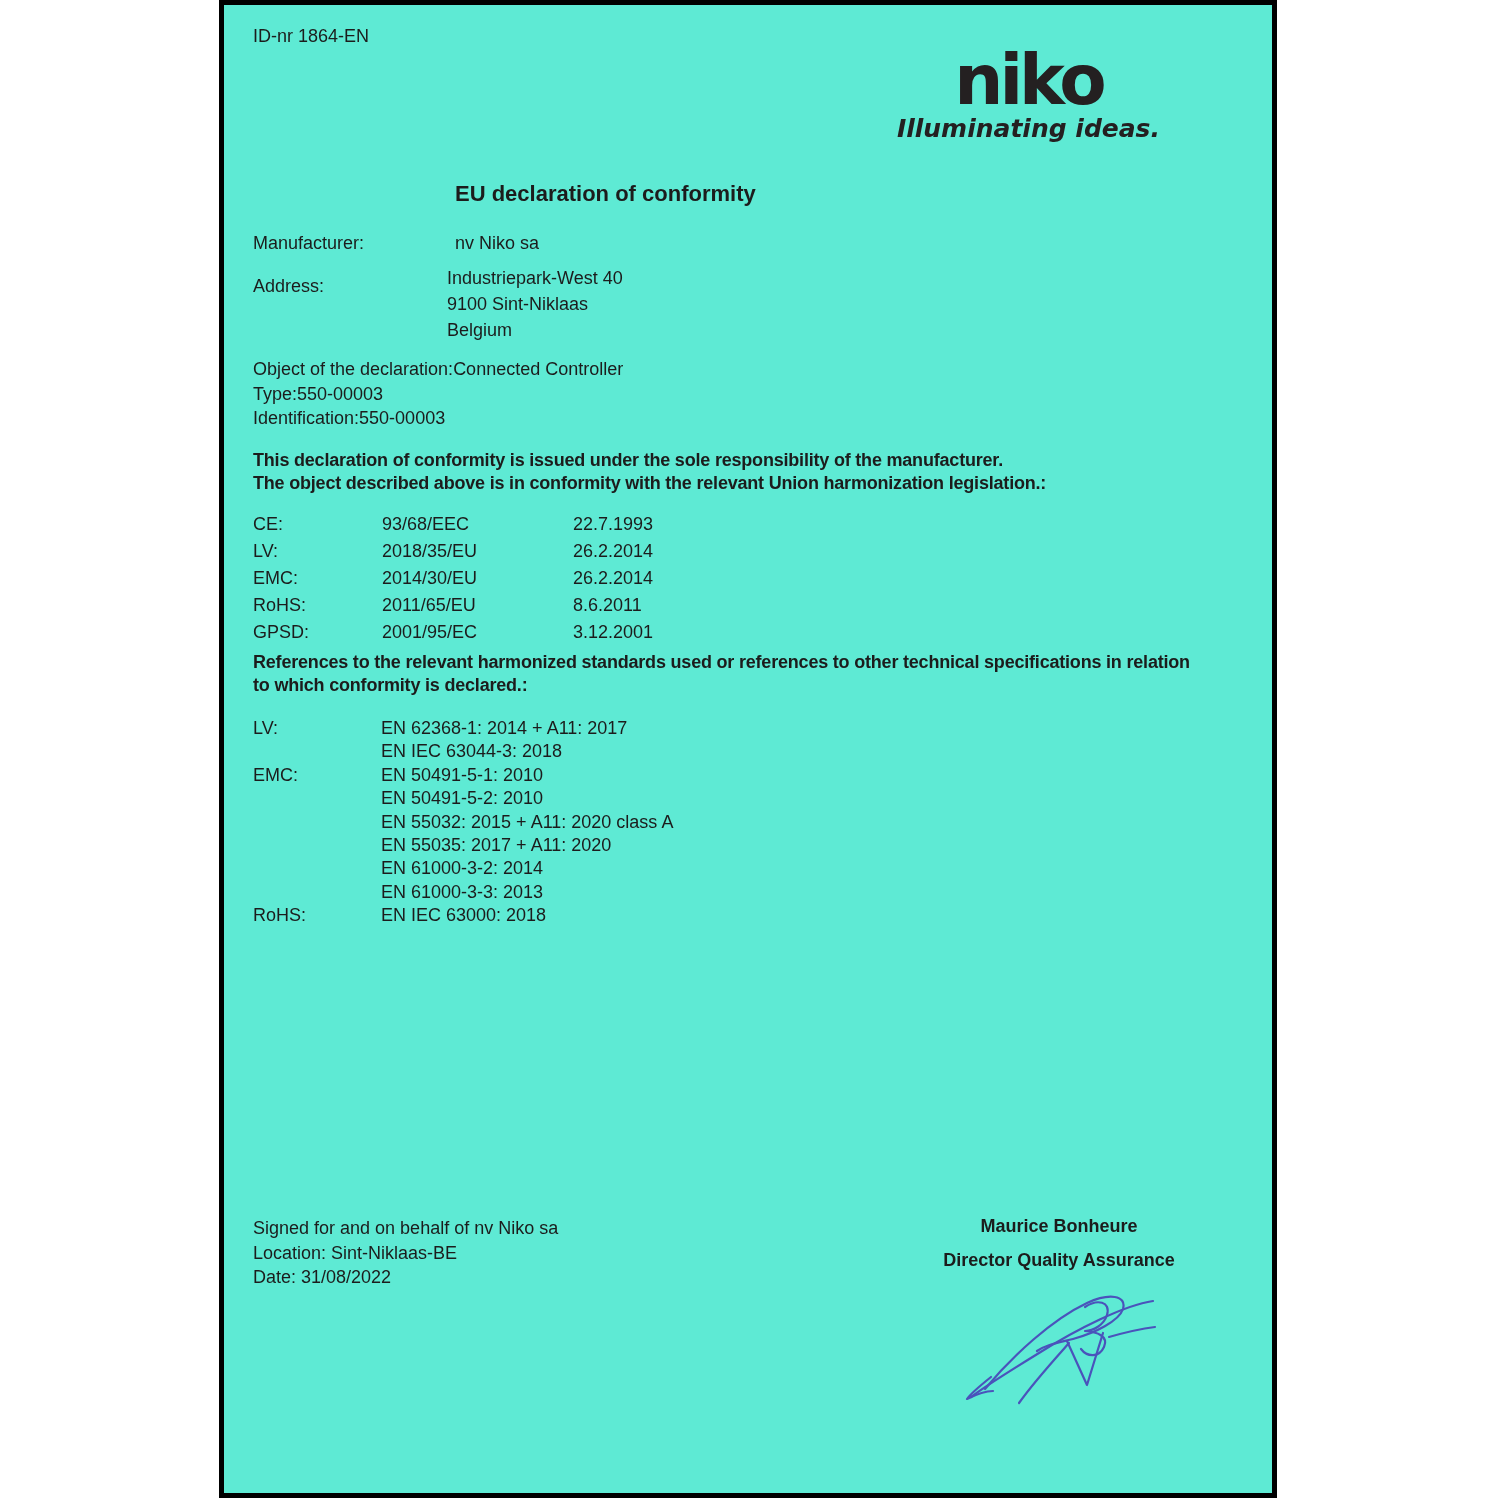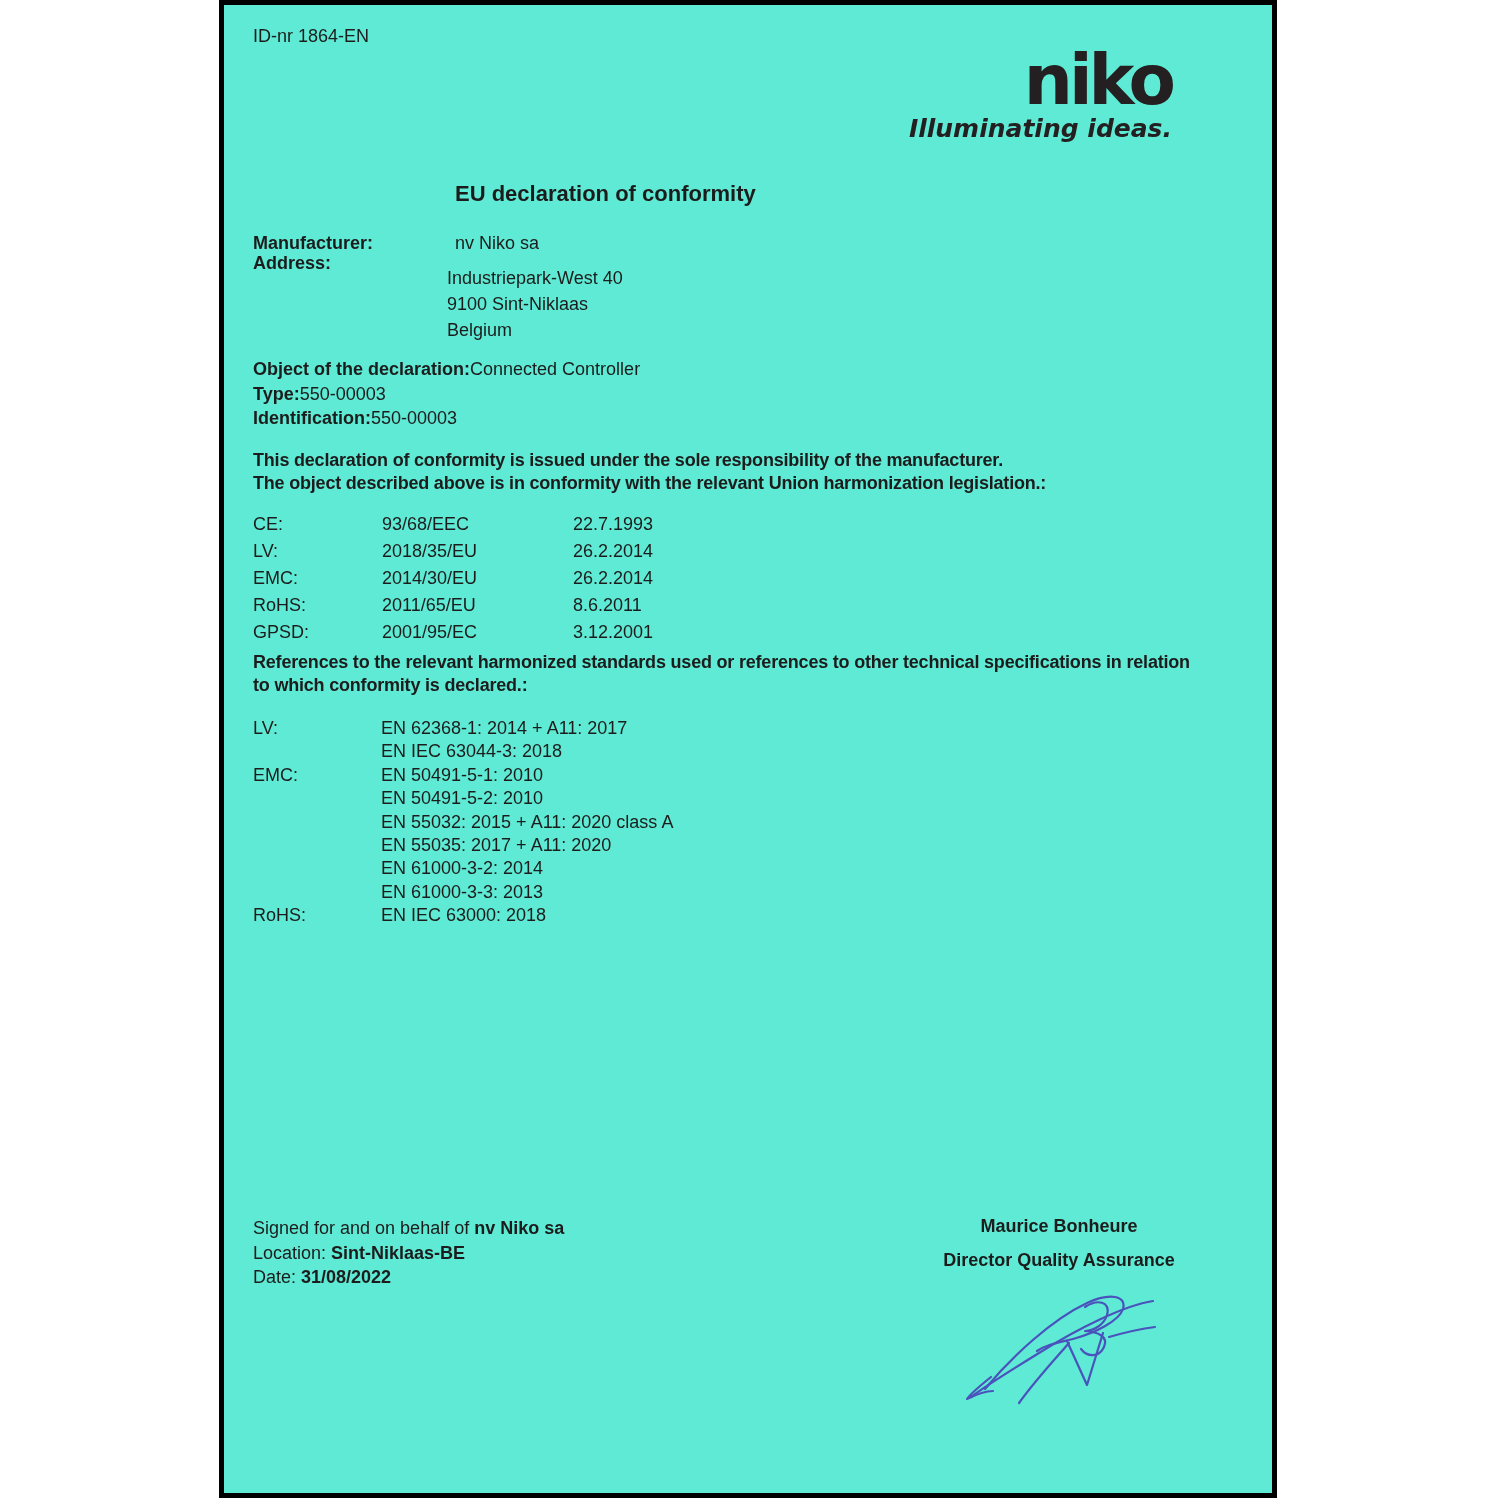--- a/index.html
+++ b/index.html
@@ -15,46 +15,46 @@
     position:absolute;
     left:219px; top:0;
     width:1058px; height:1498px;
     border:5px solid #000000;
     box-sizing:border-box;
     background:#5eead4;
   }
   .content{position:absolute; left:0; top:0; right:0; bottom:0;}
   .abs{position:absolute; white-space:nowrap;}
   .doc-id{left:29px; top:21px; font-size:17px;}
-  .logo{right:100px; top:44px; text-align:right;}
+  .logo{right:112px; top:44px; text-align:center;}
   .wordmark{
     font-family:"DejaVu Sans", sans-serif;
     font-weight:bold;
     font-size:69px;
     line-height:62px;
     letter-spacing:-4px;
     color:#242021;
   }
   .tagline{
     font-family:"DejaVu Sans", sans-serif;
     font-style:italic;
     font-weight:600;
     font-size:25px;
     line-height:26px;
     margin-top:5px;
     letter-spacing:0px;
     color:#242021;
   }
   .title{left:231px; top:176px; font-size:22px; font-weight:bold;}
   .fs{font-size:18px;}
-  .b{font-weight:bold;}
+  .b{font-weight:normal;}
   .lh26{line-height:26px;}
   .mfr-label{left:29px; top:228px;}
   .mfr-value{left:231px; top:228px;}
-  .addr-label{left:29px; top:248px;}
+  .addr-label{left:29px; top:271px;}
   .addr-value{left:223px; top:260px;}
   .object-block{left:29px; top:352px; line-height:24.5px;}
   .object-block .lbl{}
   .resp-block{left:29px; top:444px; line-height:22.5px; font-weight:bold; letter-spacing:-0.2px;}
   .leg-table{left:29px; top:506px; line-height:27px;}
   .leg-row{display:grid; grid-template-columns:129px 191px auto;}
   .ref-block{left:29px; top:646px; line-height:22.5px; font-weight:bold; letter-spacing:-0.2px;}
   .std-table{left:29px; top:712px; line-height:23.4px;}
   .std-row{display:grid; grid-template-columns:128px auto;}
   .signed-block{left:29px; top:1211px; line-height:24.7px;}

